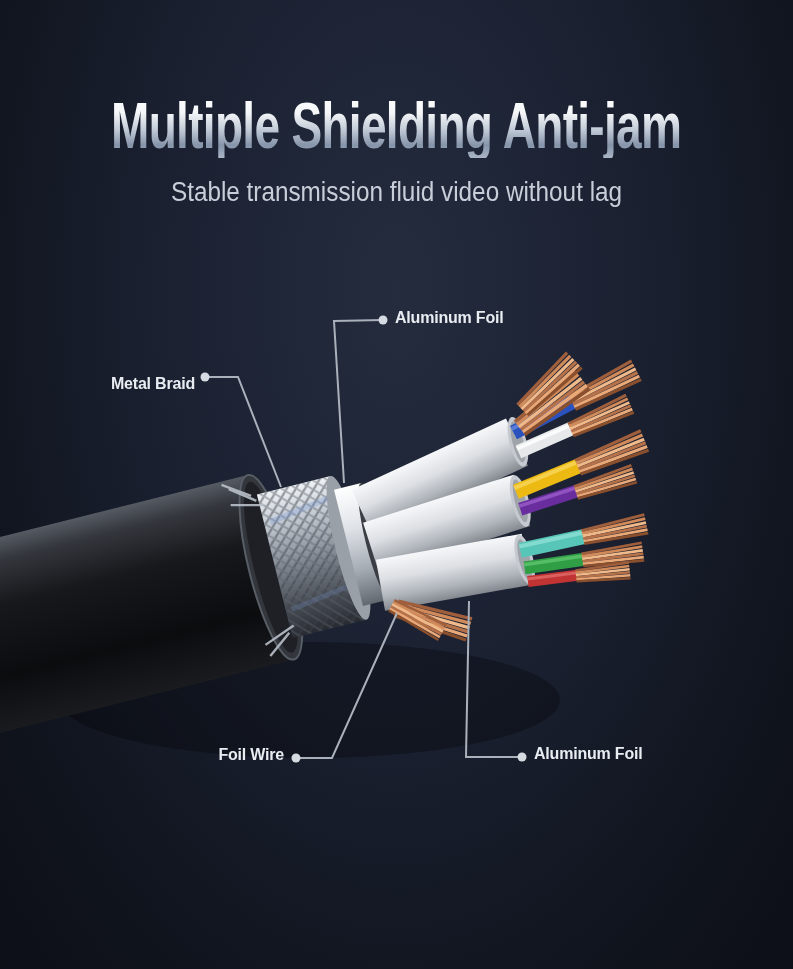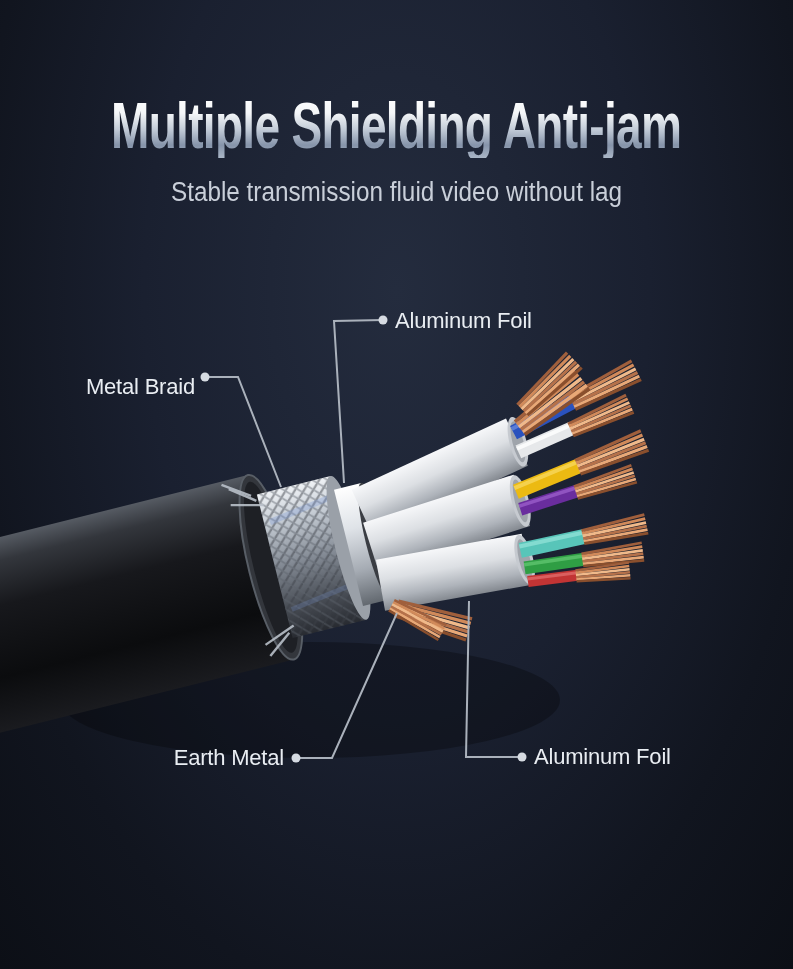--- a/index.html
+++ b/index.html
@@ -24,21 +24,21 @@
   .page-subtitle{
     position:absolute;top:176px;left:0;width:100%;
     text-align:center;
     font-size:27px;font-weight:400;line-height:1.25;
     transform:scaleX(0.9);transform-origin:50% 50%;
     color:#c9cfd9;
     white-space:nowrap;
   }
   .callout-label{
     position:absolute;
-    font-size:22px;font-weight:normal;letter-spacing:-0.2px;line-height:1.2;
+    font-size:16px;font-weight:bold;letter-spacing:-0.2px;line-height:1.2;
     color:#e9edf2;
     white-space:nowrap;
   }
   #lbl-foil-top{left:395px;top:308px;}
   #lbl-braid{right:598px;top:374px;}
   #lbl-earth{right:509px;top:745px;}
   #lbl-foil-bottom{left:534px;top:744px;}
 </style>
 </head>
 <body>
@@ -200,16 +200,16 @@
       <circle cx="296" cy="758" r="4.5"></circle>
       <circle cx="522" cy="757" r="4.5"></circle>
     </g>
   </svg>
 
   <div class="page-title">Multiple Shielding Anti-jamming</div>
   <div class="page-subtitle">Stable transmission fluid video without lag</div>
 
   <div class="callout-label" id="lbl-foil-top">Aluminum Foil</div>
   <div class="callout-label" id="lbl-braid">Metal Braid</div>
-  <div class="callout-label" id="lbl-earth">Earth Metal</div>
+  <div class="callout-label" id="lbl-earth">Foil Wire</div>
   <div class="callout-label" id="lbl-foil-bottom">Aluminum Foil</div>
 
 </div>
 
 </body></html>

